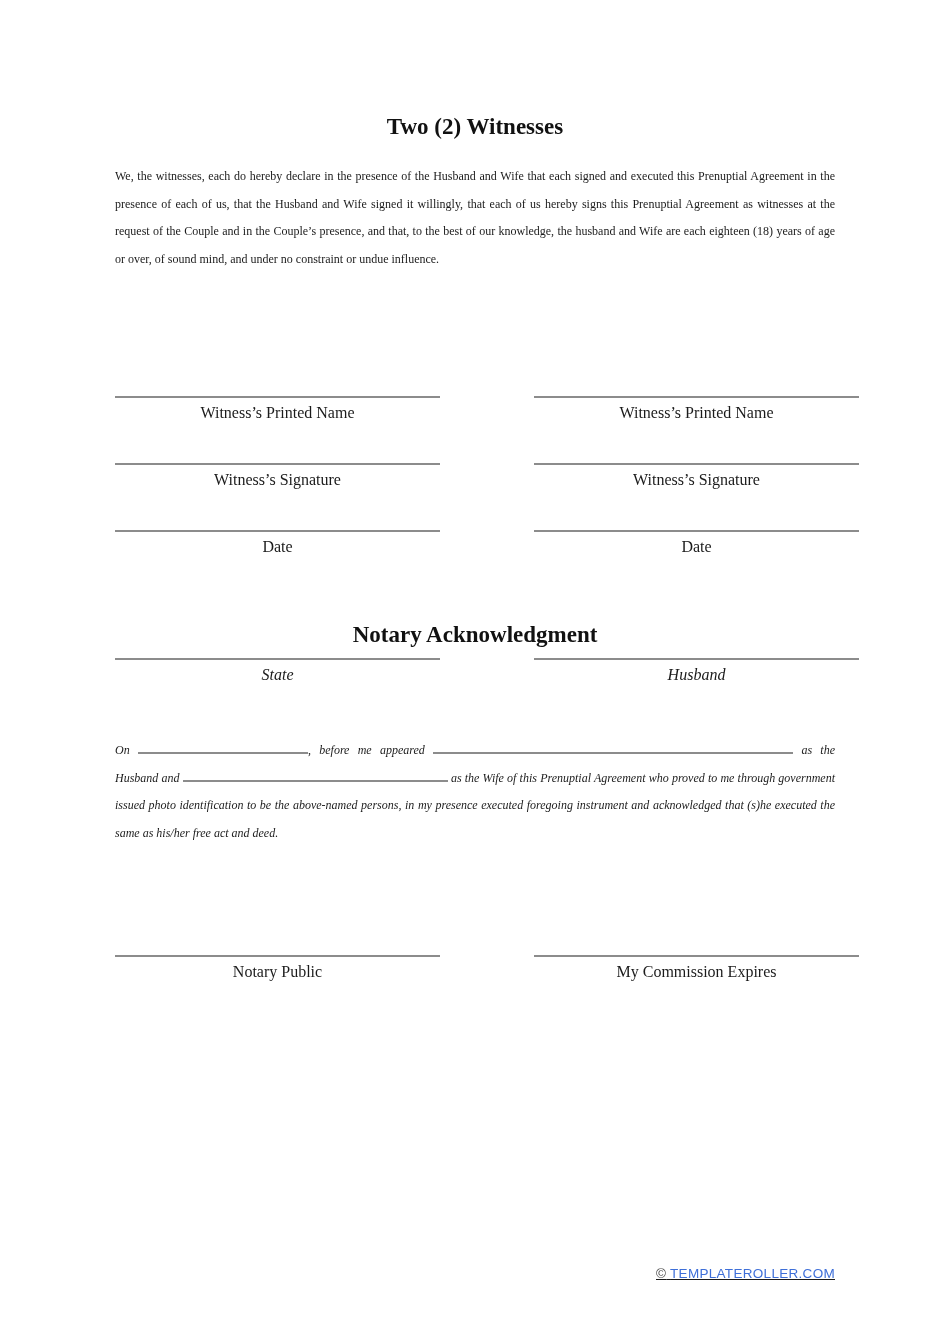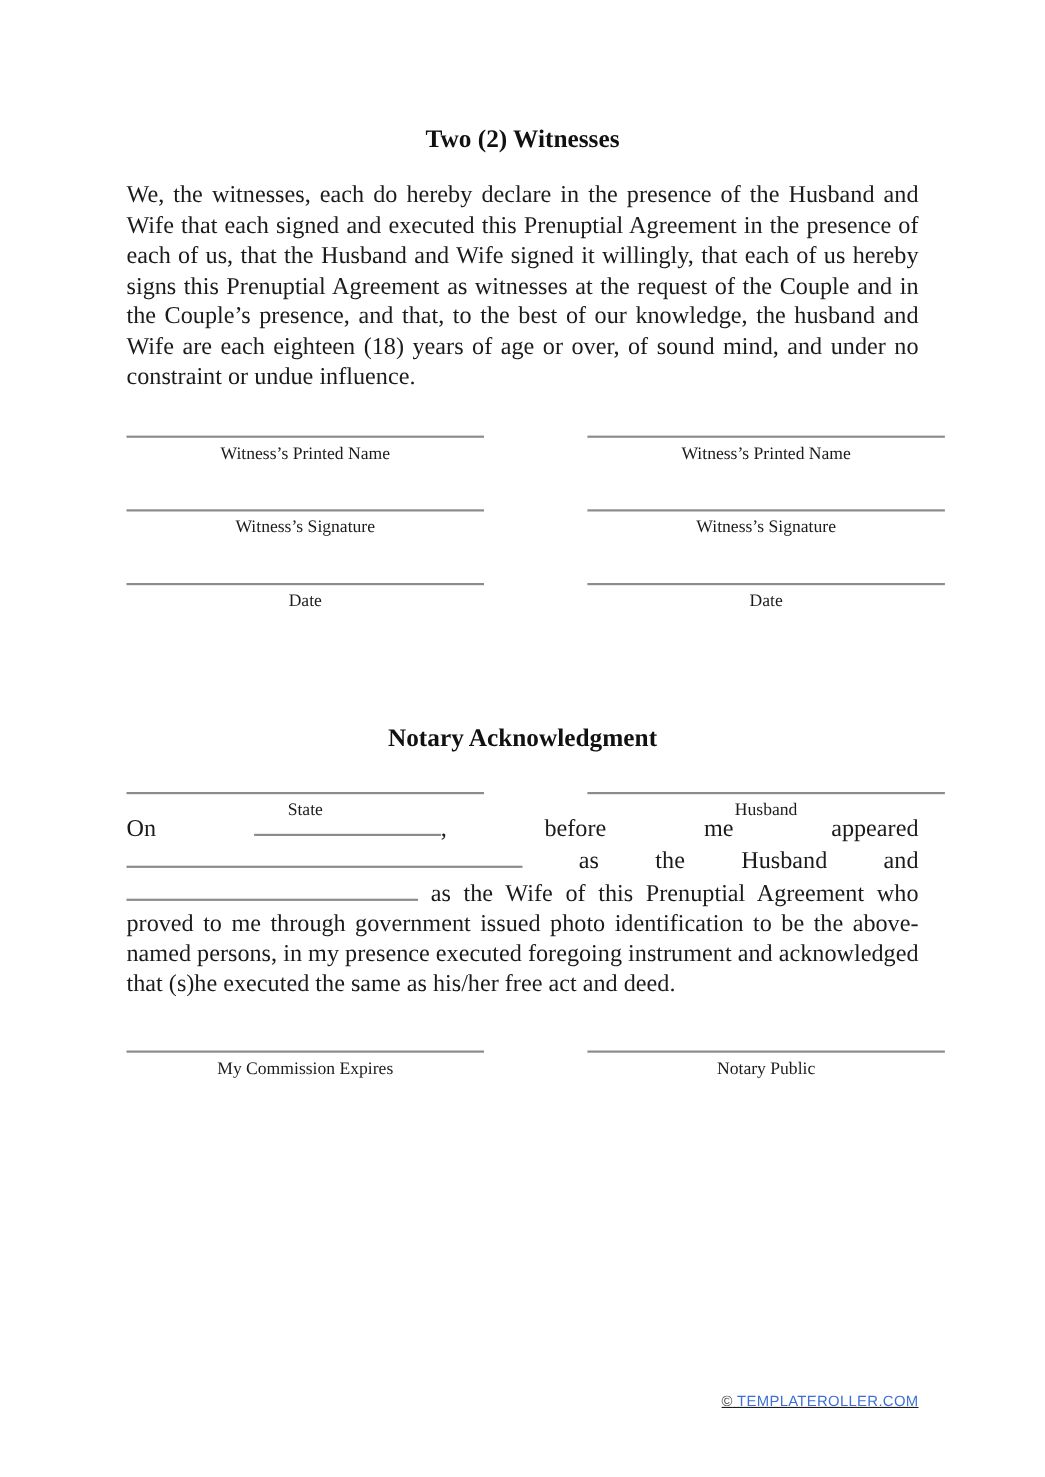--- a/index.html
+++ b/index.html
@@ -16,41 +16,41 @@
     position: absolute;
     left: 0; right: 0;
     margin: 0;
     text-align: center;
     font-size: 23px;
     font-weight: bold;
     line-height: 28px;
     color: #111111;
   }
   #witnesses-title { top: 113px; }
-  #notary-title { top: 657px; }
+  #notary-title { top: 621px; }
   .para {
     position: absolute;
     left: 115px;
     width: 720px;
     margin: 0;
-    font-size: 22px;
+    font-size: 12px;
     line-height: 27.5px;
     text-align: justify;
   }
   #witness-paragraph { top: 163px; }
-  #notary-paragraph { top: 737px; }
+  #notary-paragraph { top: 737px; font-style: italic; }
   .sig-grid {
     position: absolute;
     left: 115px;
     width: 744px;
     display: flex;
     gap: 94px;
   }
   #witness-grid { top: 370px; }
-  #notary-location-grid { top: 694px; }
+  #notary-location-grid { top: 632px; font-style: italic; }
   #notary-sign-grid { top: 929px; }
   .sig-col { width: 342px; }
   .field { margin-bottom: 14px; }
   .blank-line {
     height: 26px;
     border-bottom: 2px solid #8c8c8c;
   }
   .caption {
     padding-top: 5px;
     font-size: 16px;
@@ -141,27 +141,27 @@
       </div>
     </div>
   </div>
 
   <p class="para" id="notary-paragraph"><span>On</span> <span class="blank b1"></span><span>, before me appeared</span> <span class="blank b2"></span> <span>as the Husband and</span> <span class="blank b3"></span> <span>as the Wife of this Prenuptial Agreement who proved to me through government issued photo identification to be the above-named persons, in my presence executed foregoing instrument and acknowledged that (s)he executed the same as his/her free act and deed.</span></p>
 
   <div class="sig-grid" id="notary-sign-grid">
     <div class="sig-col">
       <div class="field">
         <div class="blank-line"></div>
-        <div class="caption">My Commission Expires</div>
+        <div class="caption">Notary Public</div>
       </div>
     </div>
     <div class="sig-col">
       <div class="field">
         <div class="blank-line"></div>
-        <div class="caption">Notary Public</div>
+        <div class="caption">My Commission Expires</div>
       </div>
     </div>
   </div>
 
   <div class="footer">
     <span class="copyright-symbol">©</span>
     <a class="footer-link">TEMPLATEROLLER.COM</a>
   </div>
 
 </div>

